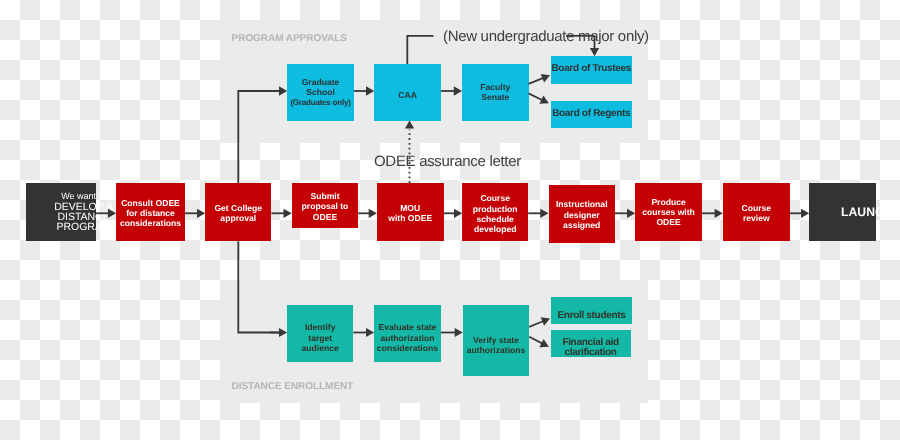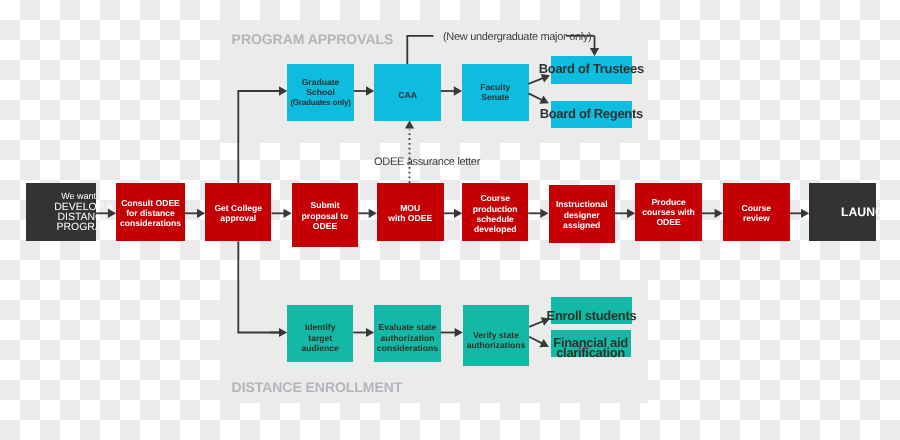--- a/index.html
+++ b/index.html
@@ -8,44 +8,44 @@
        font-family:"Liberation Sans",sans-serif;
        -webkit-font-smoothing:antialiased;text-rendering:geometricPrecision;
        background-image:
          linear-gradient(45deg,#ebebeb 25%,transparent 25%,transparent 75%,#ebebeb 75%),
          linear-gradient(45deg,#ebebeb 25%,transparent 25%,transparent 75%,#ebebeb 75%);
        background-size:40px 40px;
        background-position:0 0,20px 20px;
        background-color:#ffffff;}
   #stage{position:absolute;left:0;top:0;width:900px;height:440px;transform:translateZ(0);}
   .panel{position:absolute;background:#ebebeb;}
-  .panel-label{position:absolute;color:#b2b6ba;font-size:14px;font-weight:bold;
+  .panel-label{position:absolute;color:#b2b6ba;font-size:10px;font-weight:bold;
                letter-spacing:-0.05px;line-height:10px;white-space:nowrap;}
   .node{position:absolute;display:flex;flex-direction:column;align-items:center;
         justify-content:center;text-align:center;box-sizing:border-box;
         font-size:8.6px;font-weight:bold;line-height:10.3px;padding-top:1.7px;}
   .nl{display:block;white-space:nowrap;}
   .n-red{background:#c50005;color:#fff;}
   .n-cyan{background:#0dbcdf;color:#2c3436;padding-top:0.3px;}
   .n-green{background:#14b8a6;color:#2f3327;padding-top:9px;}
   .n-dark{background:#333333;color:#fff;}
   .n-develop{font-size:10.5px;line-height:10.25px;font-weight:normal;letter-spacing:0px;padding-top:0px;padding-left:45px;}
   .n-develop .nl:first-child{font-size:9px;line-height:10.5px;}
   .n-launch{font-size:12.2px;letter-spacing:0px;}
-  .n-wide{font-size:13px;letter-spacing:-0.32px;}
+  .n-wide{font-size:10px;letter-spacing:-0.32px;}
   [data-name="node-caa"]{padding-top:8px;position:absolute;}
   [data-name="node-caa"] .nl{position:relative;top:-1.4px;}
   [data-name="node-board-of-trustees"] .nl{position:relative;top:-1px;}
   [data-name="node-enroll-students"] .nl{position:relative;top:1px;}
   [data-name="node-course-production-schedule"] .nl{position:relative;top:1.1px;}
   [data-name="node-produce-courses"] .nl{position:relative;top:-0.8px;}
   [data-name="node-launch"] .nl{position:relative;top:-0.7px;padding-left:48px;}
   [data-name="node-graduate-school"] .nl:nth-child(3){font-size:8.1px;line-height:10.3px;letter-spacing:-0.25px;}
   svg.conn{position:absolute;left:0;top:0;overflow:visible;pointer-events:none;}
-  .ann{position:absolute;color:#3e3e3e;font-size:11px;letter-spacing:-0.31px;white-space:nowrap;line-height:10px;padding-left:7px;}
+  .ann{position:absolute;color:#3e3e3e;font-size:15px;letter-spacing:-0.31px;white-space:nowrap;line-height:10px;padding-left:7px;}
 </style>
 </head>
 <body>
 
 <div id="stage" data-name="flowchart-canvas">
   <div class="panel" data-name="panel-program-approvals" style="left:220px;top:20px;width:428px;height:123px"></div>
   <div class="panel" data-name="panel-distance-enrollment" style="left:220px;top:280px;width:428px;height:123px"></div>
   <div class="panel-label" data-name="panel-label-program-approvals" style="left:231.6px;top:33.5px">PROGRAM APPROVALS</div>
   <div class="panel-label" data-name="panel-label-distance-enrollment" style="left:231.6px;top:382.4px">DISTANCE ENROLLMENT</div>
   <div class="node n-dark n-develop" data-name="node-develop-program" style="left:26px;top:183px;width:70.1px;height:58.2px">
@@ -56,21 +56,21 @@
     </div>
   <div class="node n-red" data-name="node-consult-odee" style="left:116.1px;top:183.1px;width:68.8px;height:58.2px">
       <span class="nl" data-name="node-line">Consult ODEE</span>
       <span class="nl" data-name="node-line">for distance</span>
       <span class="nl" data-name="node-line">considerations</span>
     </div>
   <div class="node n-red" data-name="node-get-college-approval" style="left:205.2px;top:183.1px;width:66.2px;height:58.1px">
       <span class="nl" data-name="node-line">Get College</span>
       <span class="nl" data-name="node-line">approval</span>
     </div>
-  <div class="node n-red" data-name="node-submit-proposal" style="left:291.7px;top:183.1px;width:66.6px;height:64px">
+  <div class="node n-red" data-name="node-submit-proposal" style="left:291.7px;top:183.1px;width:66.6px;height:45px">
       <span class="nl" data-name="node-line">Submit</span>
       <span class="nl" data-name="node-line">proposal to</span>
       <span class="nl" data-name="node-line">ODEE</span>
     </div>
   <div class="node n-red" data-name="node-mou-with-odee" style="left:376.9px;top:183.1px;width:66.7px;height:58.1px">
       <span class="nl" data-name="node-line">MOU</span>
       <span class="nl" data-name="node-line">with ODEE</span>
     </div>
   <div class="node n-red" data-name="node-course-production-schedule" style="left:462.2px;top:183.1px;width:66px;height:58.1px">
       <span class="nl" data-name="node-line">Course</span>
@@ -116,21 +116,21 @@
   <div class="node n-green" data-name="node-identify-target-audience" style="left:287.2px;top:305.2px;width:66.1px;height:56.5px">
       <span class="nl" data-name="node-line">Identify</span>
       <span class="nl" data-name="node-line">target</span>
       <span class="nl" data-name="node-line">audience</span>
     </div>
   <div class="node n-green" data-name="node-evaluate-state-authorization" style="left:374.2px;top:305.2px;width:66.5px;height:56.5px">
       <span class="nl" data-name="node-line">Evaluate state</span>
       <span class="nl" data-name="node-line">authorization</span>
       <span class="nl" data-name="node-line">considerations</span>
     </div>
-  <div class="node n-green" data-name="node-verify-state-authorizations" style="left:462.8px;top:305.2px;width:66.4px;height:61px">
+  <div class="node n-green" data-name="node-verify-state-authorizations" style="left:462.8px;top:305.2px;width:66.4px;height:71px">
       <span class="nl" data-name="node-line">Verify state</span>
       <span class="nl" data-name="node-line">authorizations</span>
     </div>
   <div class="node n-green n-wide" data-name="node-enroll-students" style="left:550.6px;top:296.7px;width:81.8px;height:27.3px">
       <span class="nl" data-name="node-line">Enroll students</span>
     </div>
   <div class="node n-green n-wide" data-name="node-financial-aid-clarification" style="left:550.6px;top:330px;width:80px;height:27.1px">
       <span class="nl" data-name="node-line">Financial aid</span>
       <span class="nl" data-name="node-line">clarification</span>
     </div>

